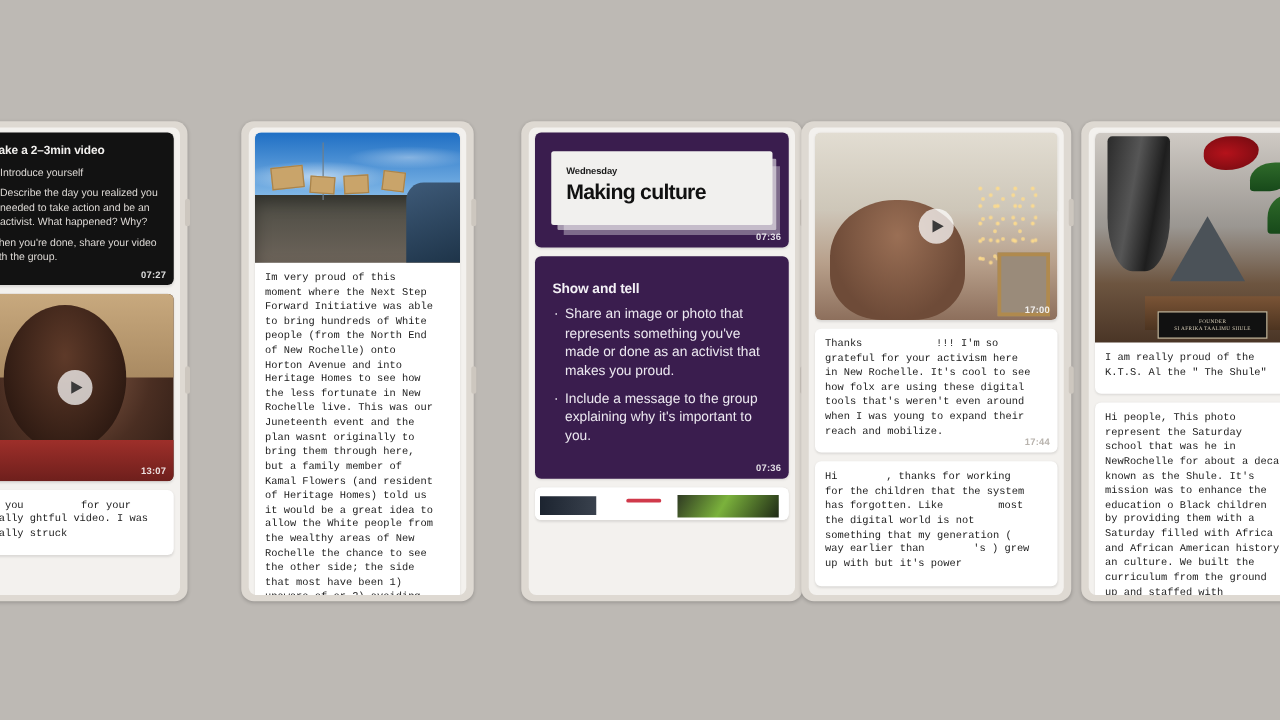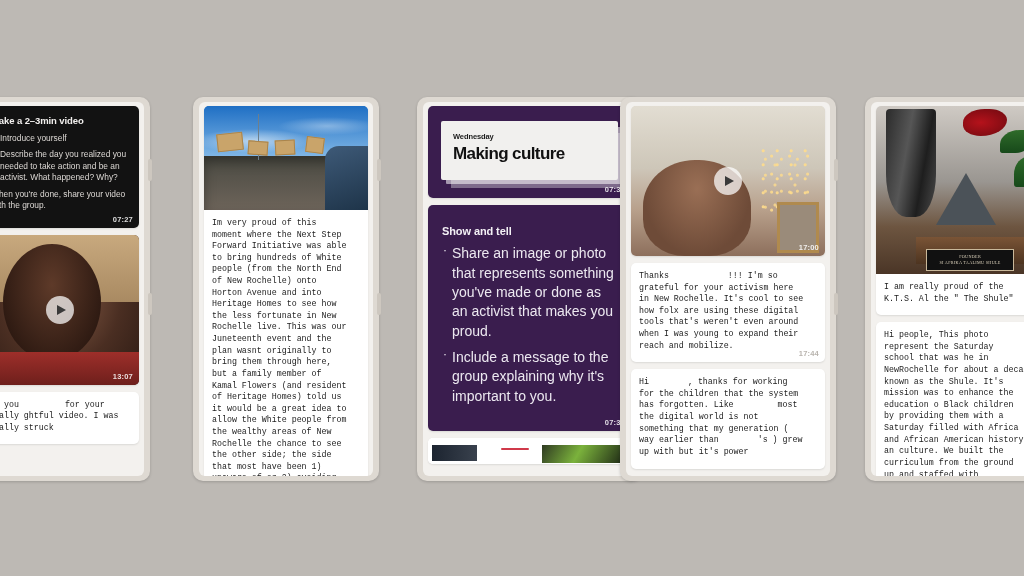--- a/index.html
+++ b/index.html
@@ -15,21 +15,21 @@
   .phone {
     position: absolute; top: 97px; height: 384px;
     background: #ded9d2;
     border-radius: 10px;
     padding: 5px 6px;
     box-shadow: 0 1px 3px rgba(0,0,0,0.18);
   }
   .phone.p1 { left: -30px;  width: 180px; }
   .phone.p2 { left: 193px;  width: 186px; }
   .phone.p3 { left: 417px;  width: 225px; }
-  .phone.p4 { left: 620px;  width: 216px; }
+  .phone.p4 { left: 641px;  width: 216px; }
   .phone.p5 { left: 865px;  width: 190px; }
 
   .phone::before, .phone::after {
     content: ""; position: absolute; right: -2px;
     width: 4px; height: 22px; background: #cdc7bf;
     border-radius: 2px;
   }
   .phone::before { top: 62px; }
   .phone::after  { top: 196px; }
 
@@ -76,21 +76,21 @@
     box-shadow: 4px 5px 0 -1px rgba(255,255,255,0.55), 8px 10px 0 -2px rgba(255,255,255,0.35);
     position: relative;
   }
   .slide .day { font-size: 7.5px; font-weight: 800; color: #1a1a1a; letter-spacing: -.1px; margin-bottom: 4px; }
   .slide .title { font-size: 17px; font-weight: 800; color: #111; line-height: 1.02; letter-spacing: -.6px; }
 
   
   .pcard { padding: 20px 14px 18px 14px; color: #f3f0f5; }
   .pcard h3 { font-size: 11px; font-weight: 800; margin-bottom: 7px; letter-spacing: -.1px; }
   .pcard ul { list-style: none; }
-  .pcard li { font-size: 14px; line-height: 1.38; margin-bottom: 7px; padding-left: 10px; position: relative; color: #ece8f0; }
+  .pcard li { font-size: 11px; line-height: 1.38; margin-bottom: 7px; padding-left: 10px; position: relative; color: #ece8f0; }
   .pcard li::before { content: "\00b7"; position: absolute; left: 1px; top: -2px; font-size: 12px; }
 
   
   .bubble { padding: 7px 20px 11px 8px; font-family: Liberation Mono, monospace; }
   .bubble p { font-size: 8.3px; line-height: 1.4; color: #1b1b1b; }
   .redact { display: inline-block; width: 46px; }
   .redact.sm { width: 34px; }
   .redact.lg { width: 54px; }
 
   

